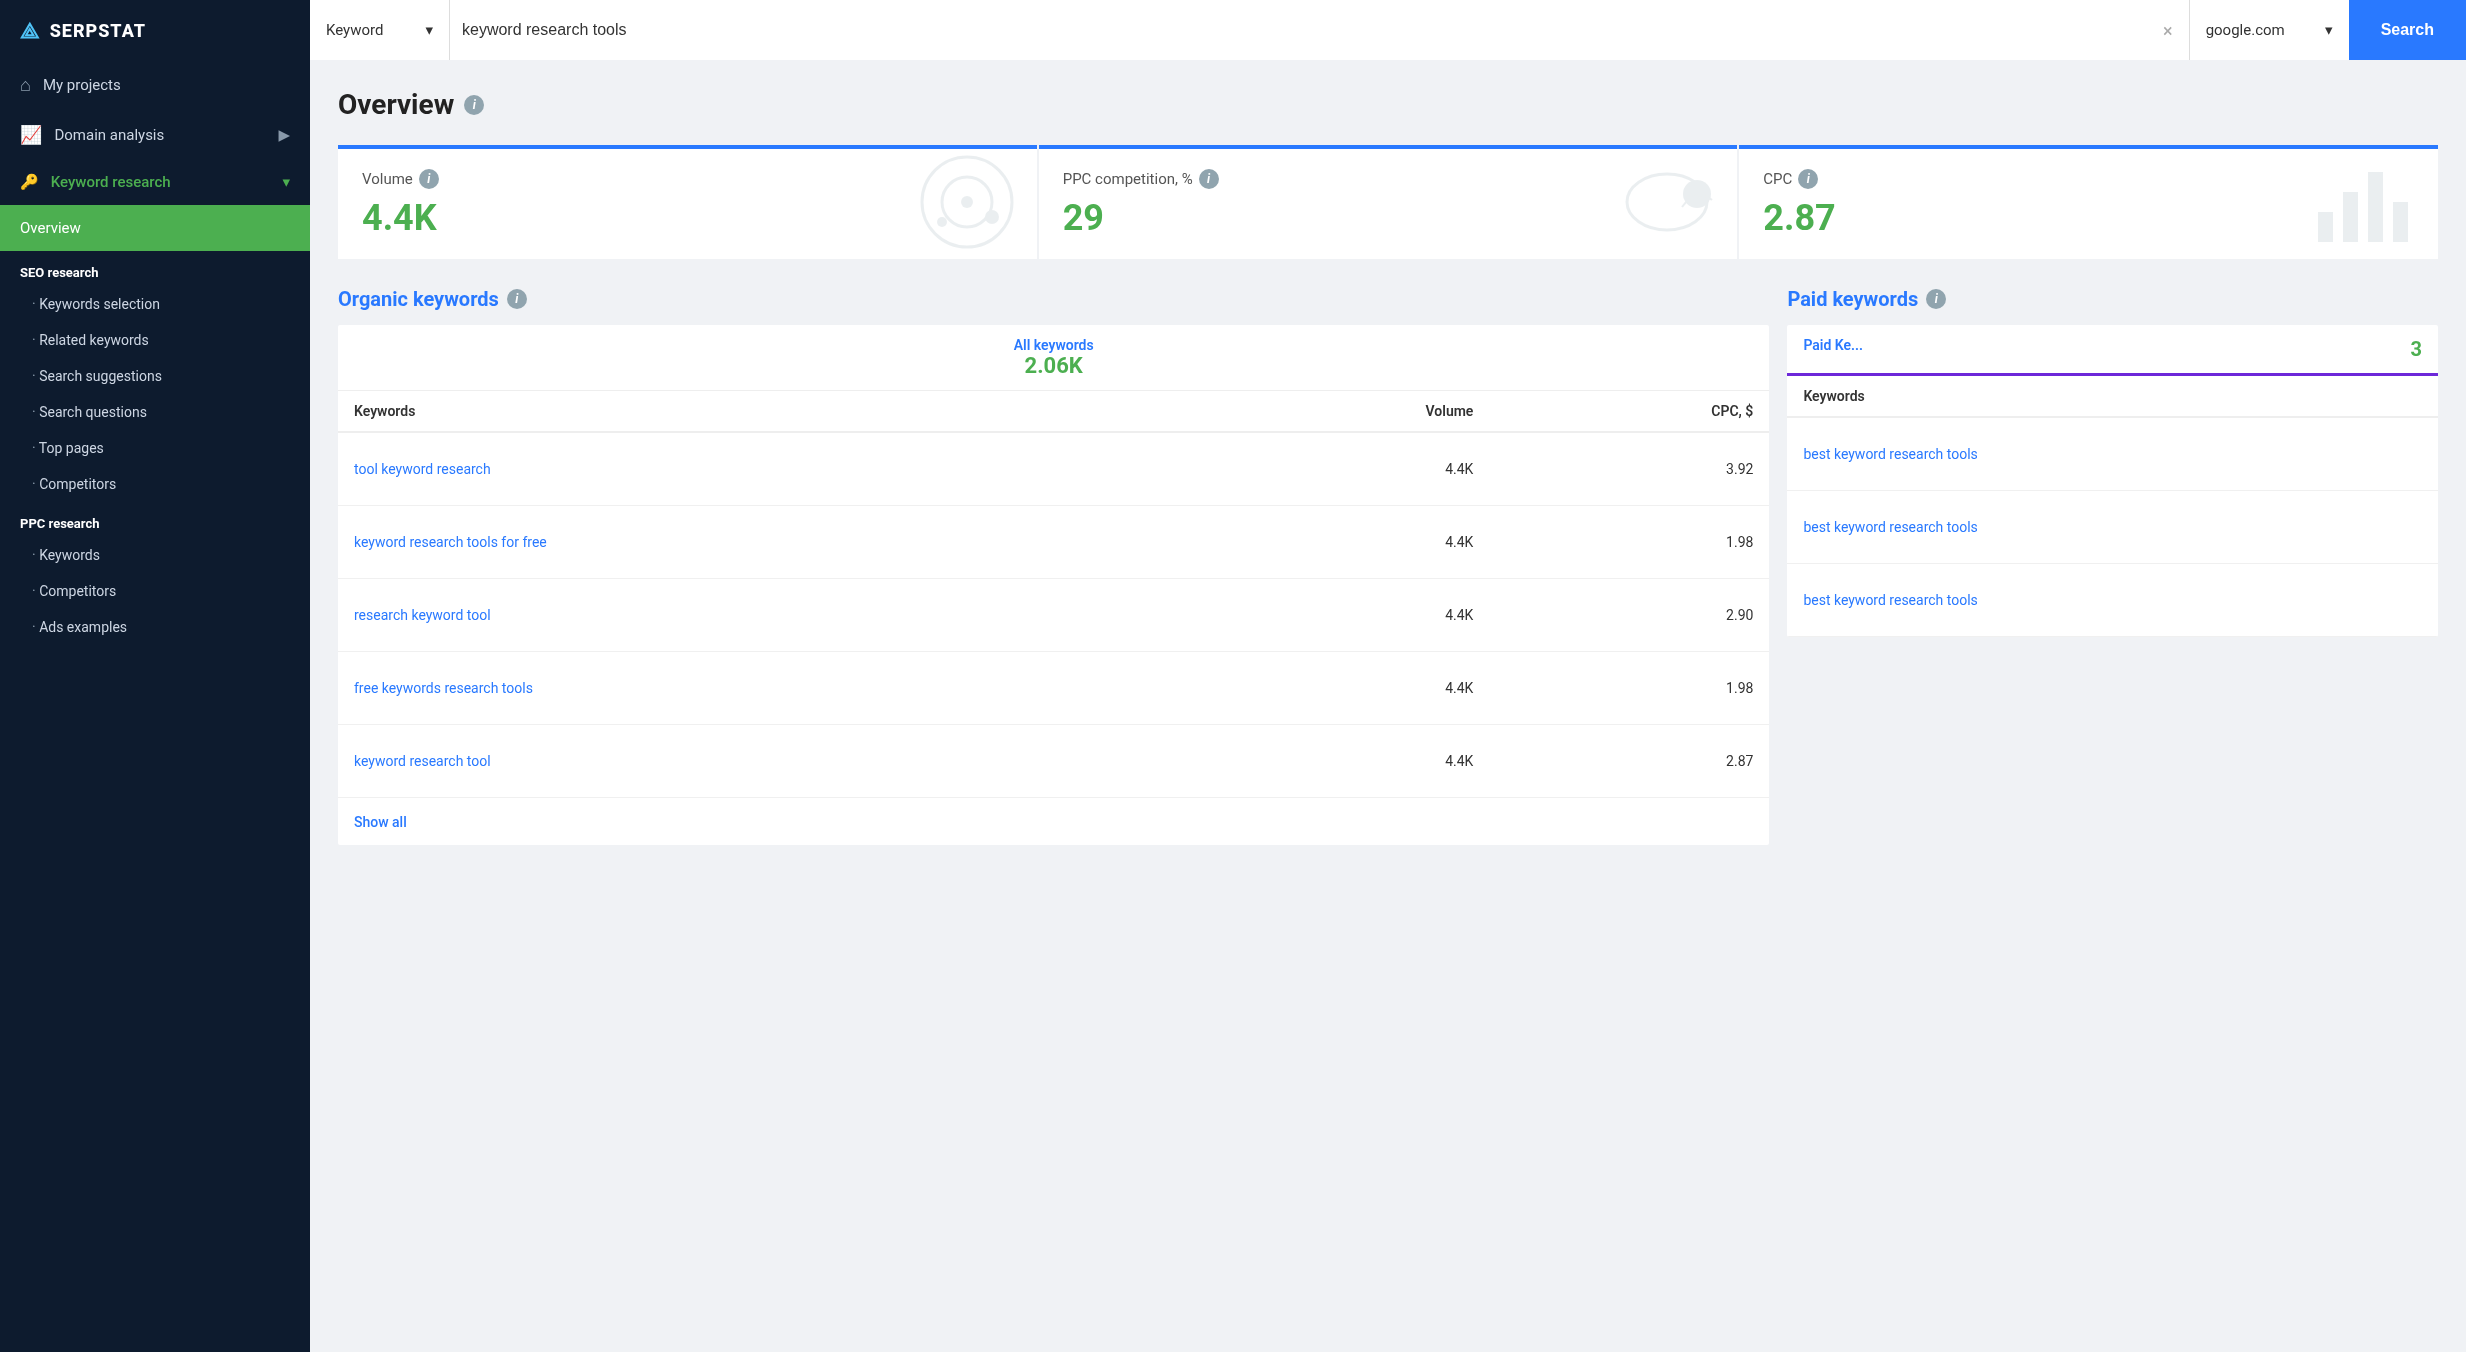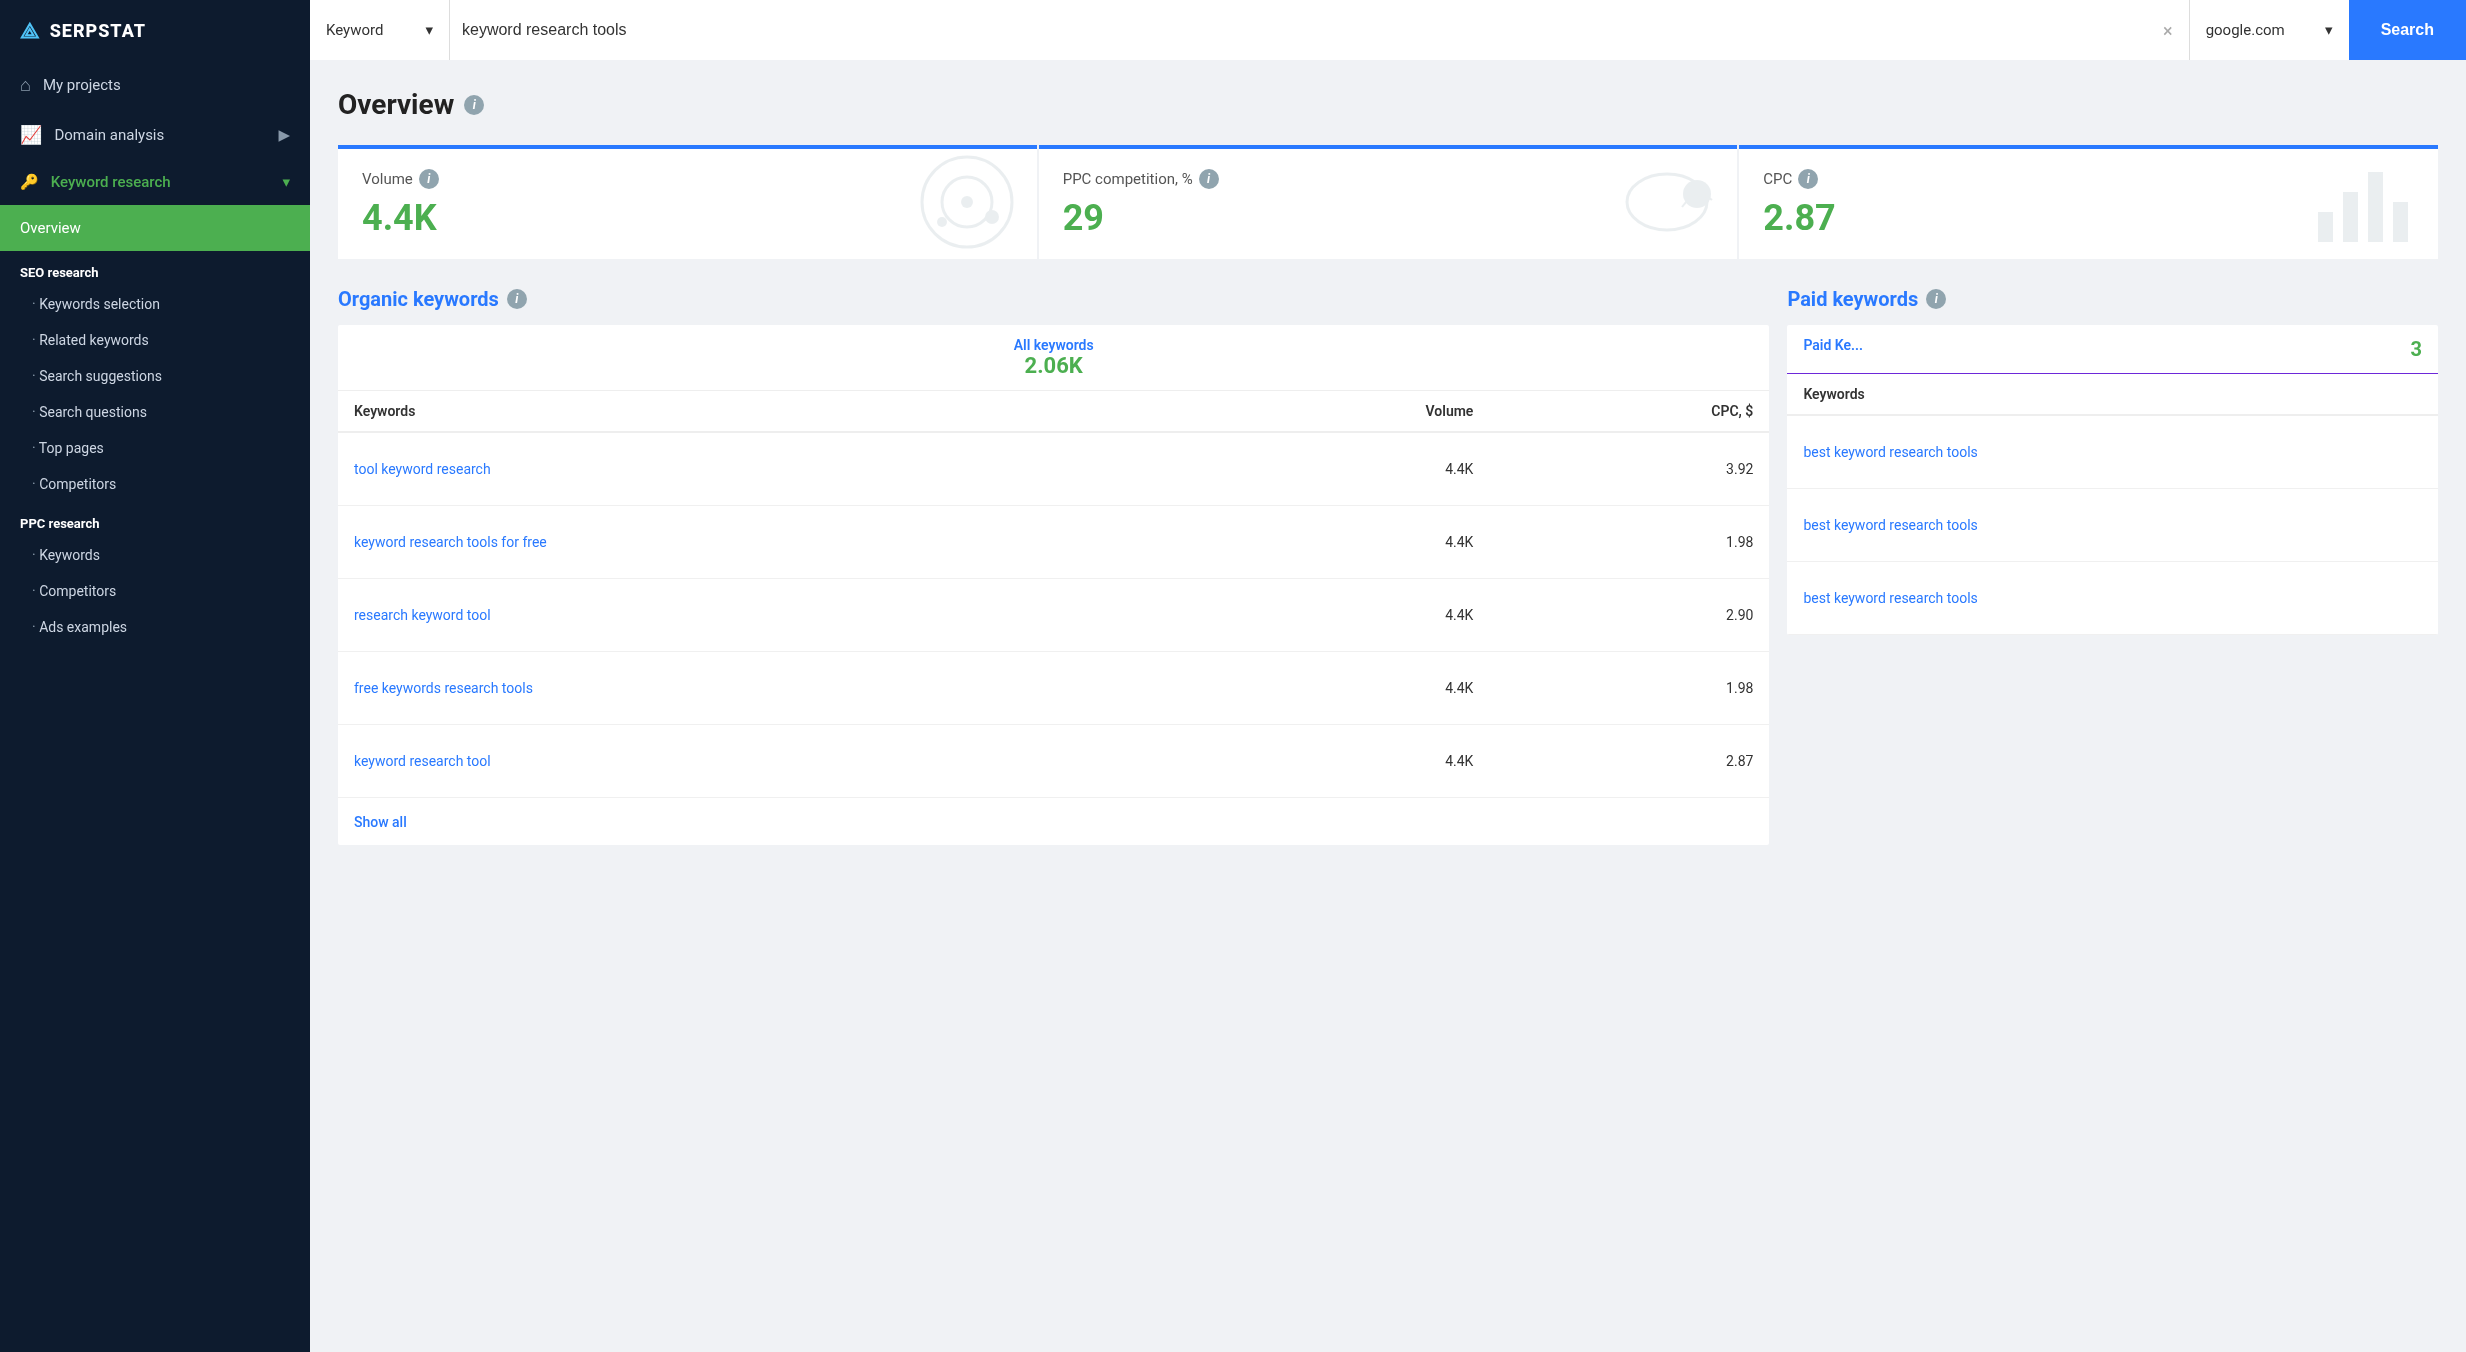--- a/index.html
+++ b/index.html
@@ -308,21 +308,21 @@
     }
     .paid-keywords-label {
       font-size: 14px;
       color: #2979ff;
       font-weight: 600;
     }
     .paid-header-row {
       display: flex;
       justify-content: flex-end;
       padding: 12px 16px;
-      border-bottom: 1px solid #6d28d9;
+      border-bottom: 3px solid #6d28d9;
     }
 
     
     .stat-deco {
       opacity: 0.18;
       position: absolute;
       right: 10px;
       top: 50%;
       transform: translateY(-50%);
     }

